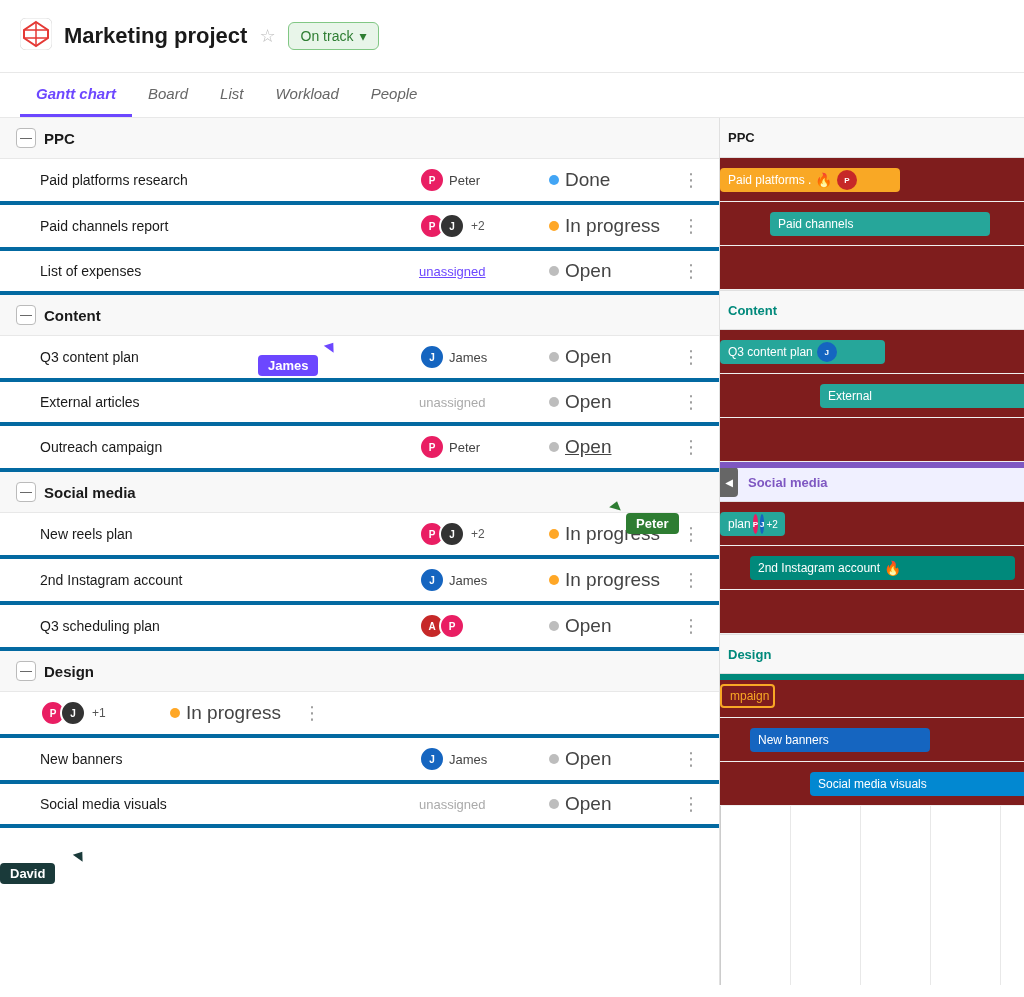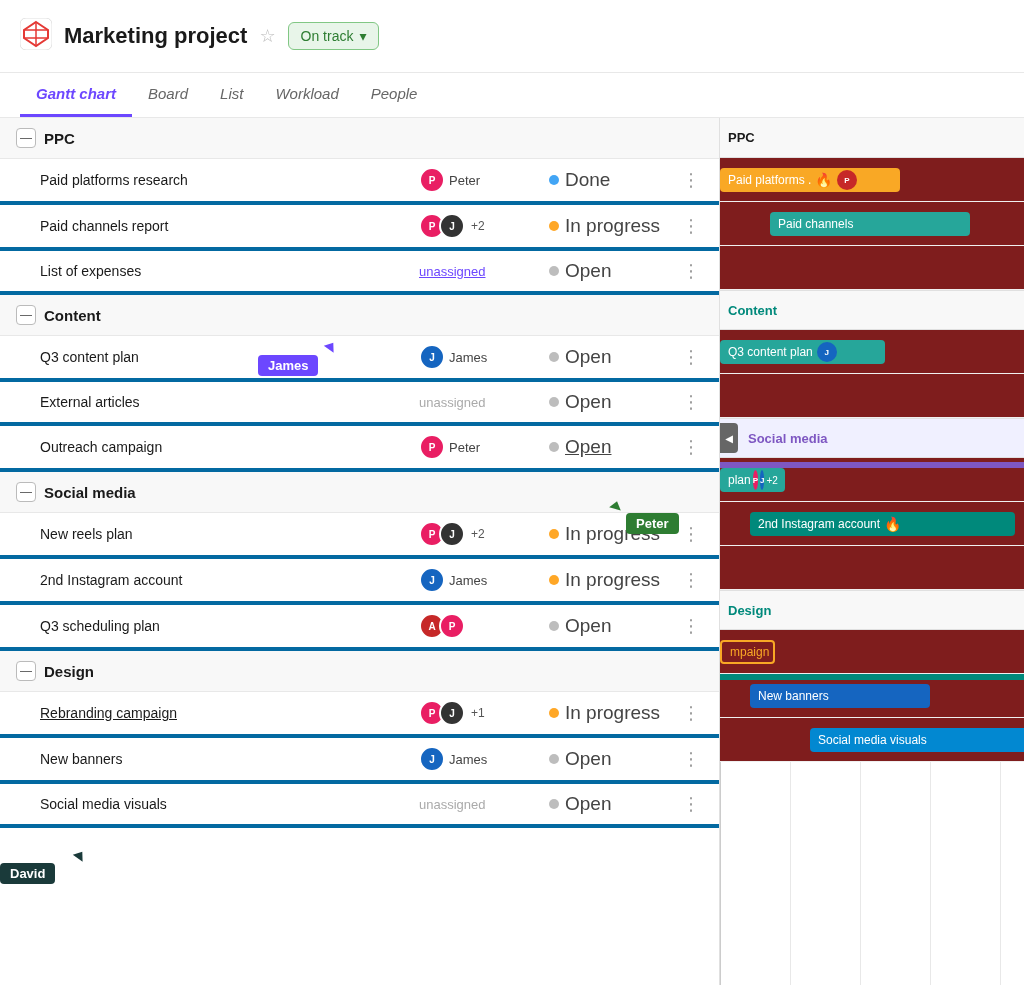--- a/index.html
+++ b/index.html
@@ -248,21 +248,20 @@
       </div>
       <div class="more-btn">⋮</div>
     </div>
 
     <div class="section-header">
       <div class="section-collapse">—</div>
       <span class="section-title">Design</span>
     </div>
 
     <div class="task-row">
-      <span class="task-name underline">Rebranding campaign</span>
       <div class="assignee-area">
         <div class="avatar-stack">
           <span class="avatar avatar-pink">P</span>
           <span class="avatar avatar-dark">J</span>
         </div>
         <span class="plus-count">+1</span>
       </div>
       <div class="status-area">
         <span class="status-dot dot-progress"></span>
         <span class="status-text">In progress</span>
@@ -313,38 +312,43 @@
 
     <div class="gantt-row" style="position:relative;">
       <div class="gantt-bar bar-yellow" style="left:0px;width:180px;">
         <span>Paid platforms .</span>
         <span class="bar-emoji">🔥</span>
         <span class="gantt-avatar" style="background:#c62828;margin-left:4px;">P</span>
       </div>
     </div>
 
     <div class="gantt-row" style="position:relative;">
-      <div class="gantt-bar bar-teal" style="left:50px;width:200px;right:-5px;max-width:250px;">
+      <div class="gantt-bar bar-teal" style="left:50px;width:220px;right:-5px;max-width:250px;">
         <span>Paid channels</span>
       </div>
     </div>
 
     <div class="gantt-row"></div>
 
     <div style="height:40px;background:#f8f8f8;border-bottom:1px solid #e0e0e0;border-top:1px solid #e0e0e0;display:flex;align-items:center;padding:0 8px;z-index:1;position:relative;">
       <span style="font-size:13px;font-weight:700;color:#00897b;">Content</span>
     </div>
 
     <div class="gantt-row" style="position:relative;">
       <div class="gantt-bar bar-teal" style="left:0px;width:165px;">
         <span>Q3 content plan</span>
         <span class="gantt-avatar" style="background:#1565c0;margin-left:4px;">J</span>
       </div>
     </div>
 
+    <div class="gantt-row" style="position:relative;">
+      <div class="gantt-bar bar-teal" style="left:100px;width:220px;">
+        <span>External</span>
+      </div>
+    </div>
 
     <div class="gantt-row"></div>
 
     <div style="height:40px;background:#f0f0ff;border-bottom:1px solid #e0e0e0;border-top:1px solid #e0e0e0;display:flex;align-items:center;padding:0 8px;z-index:1;position:relative;">
 
       <div style="position:absolute;left:0;top:50%;transform:translateY(-50%);background:#666;color:#fff;width:18px;height:30px;border-radius:0 4px 4px 0;display:flex;align-items:center;justify-content:center;font-size:10px;cursor:pointer;z-index:5;">◀</div>
       <span style="font-size:13px;font-weight:700;color:#7e57c2;padding-left:20px;">Social media</span>
     </div>
 
     <div style="position:absolute;top:calc(40px + 132px + 40px + 132px);left:0;height:6px;width:100%;background:#7e57c2;z-index:2;"></div>

